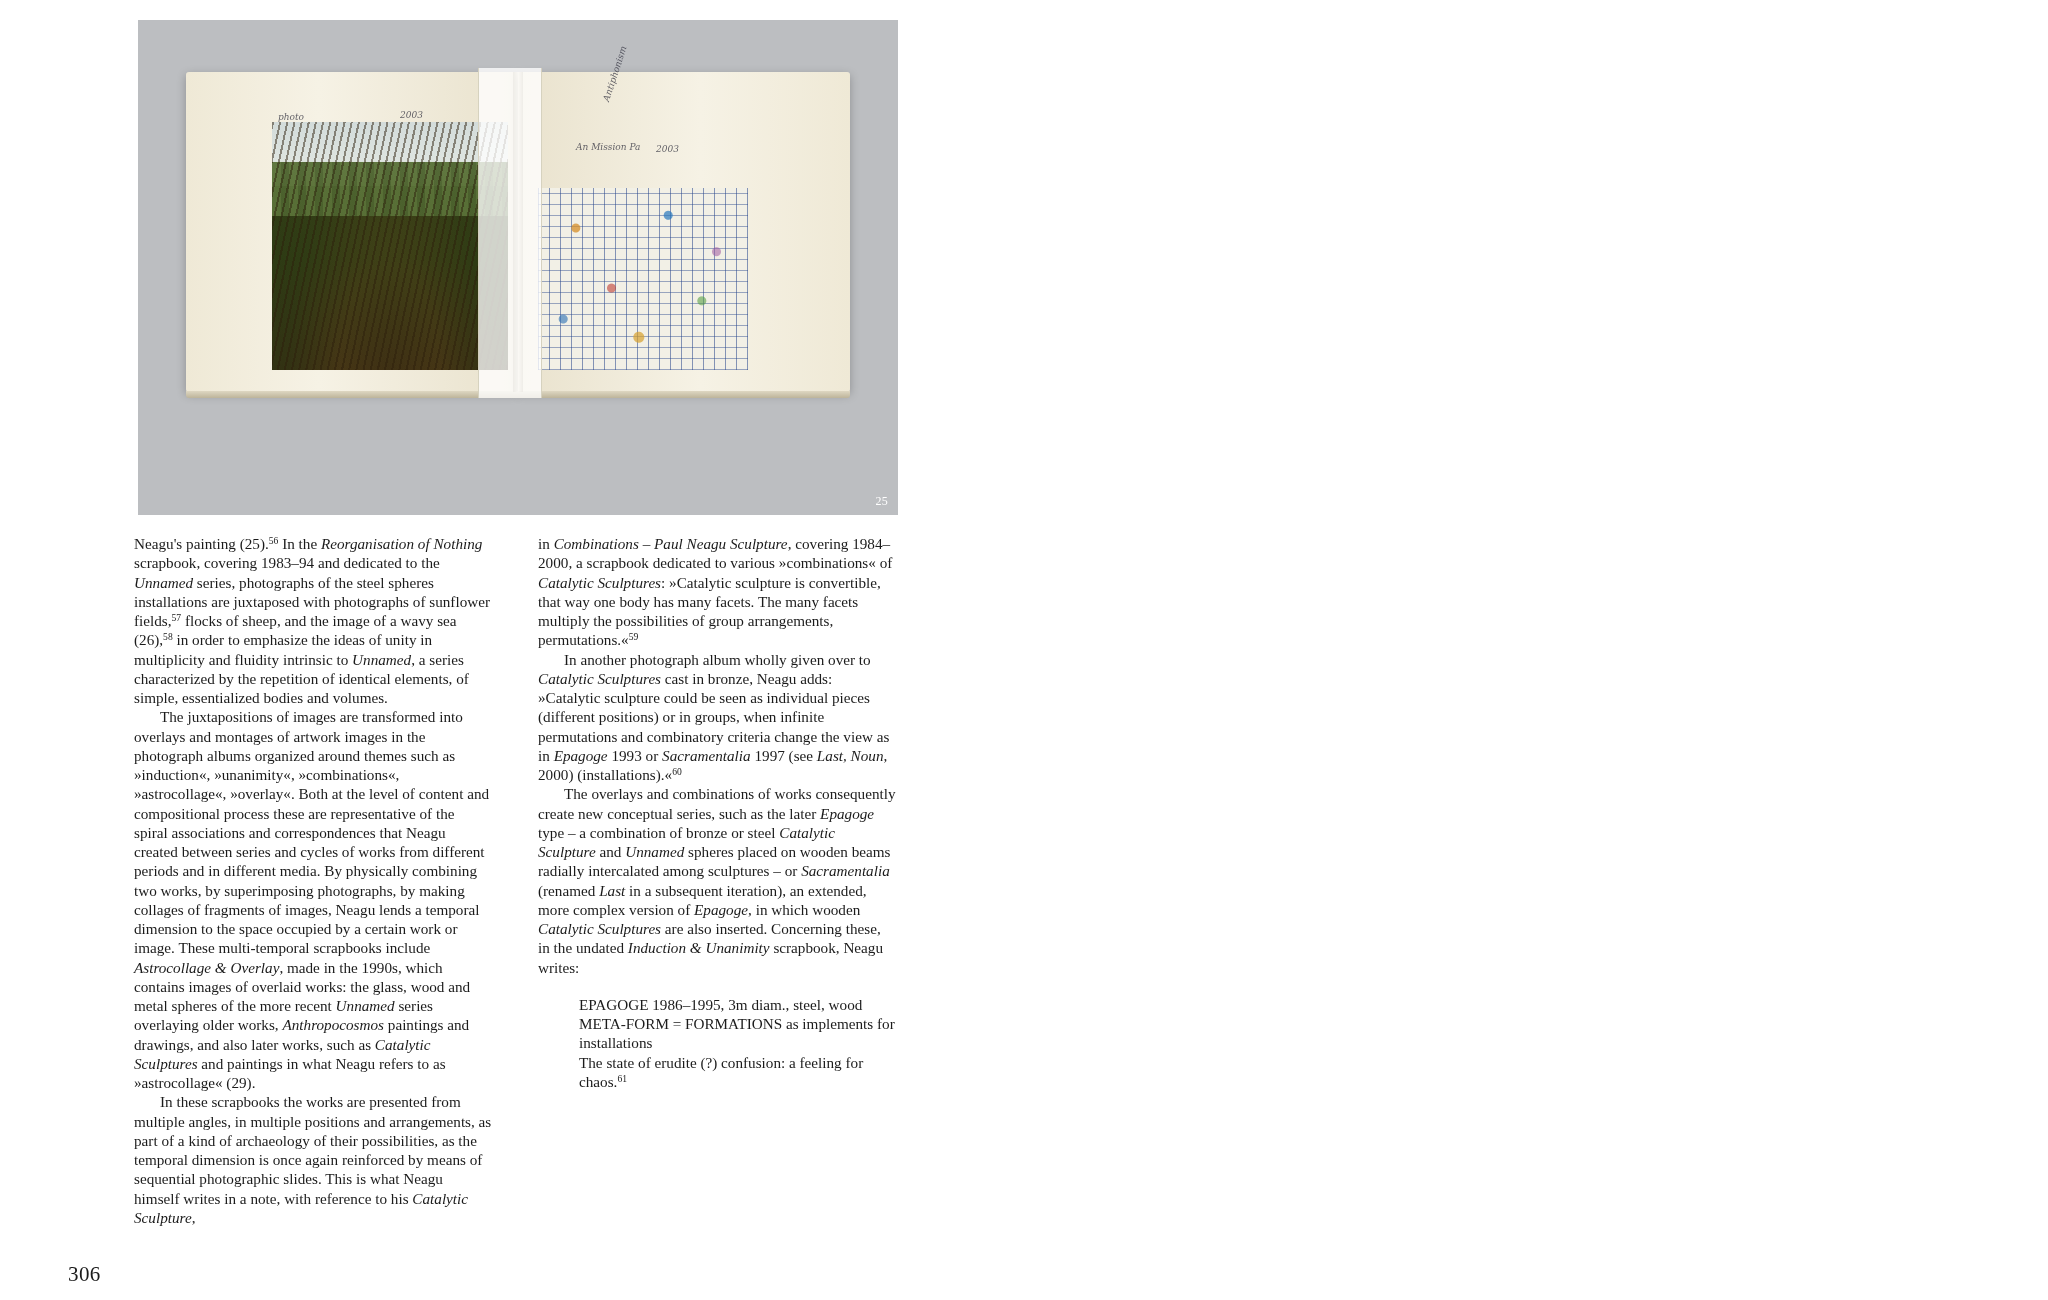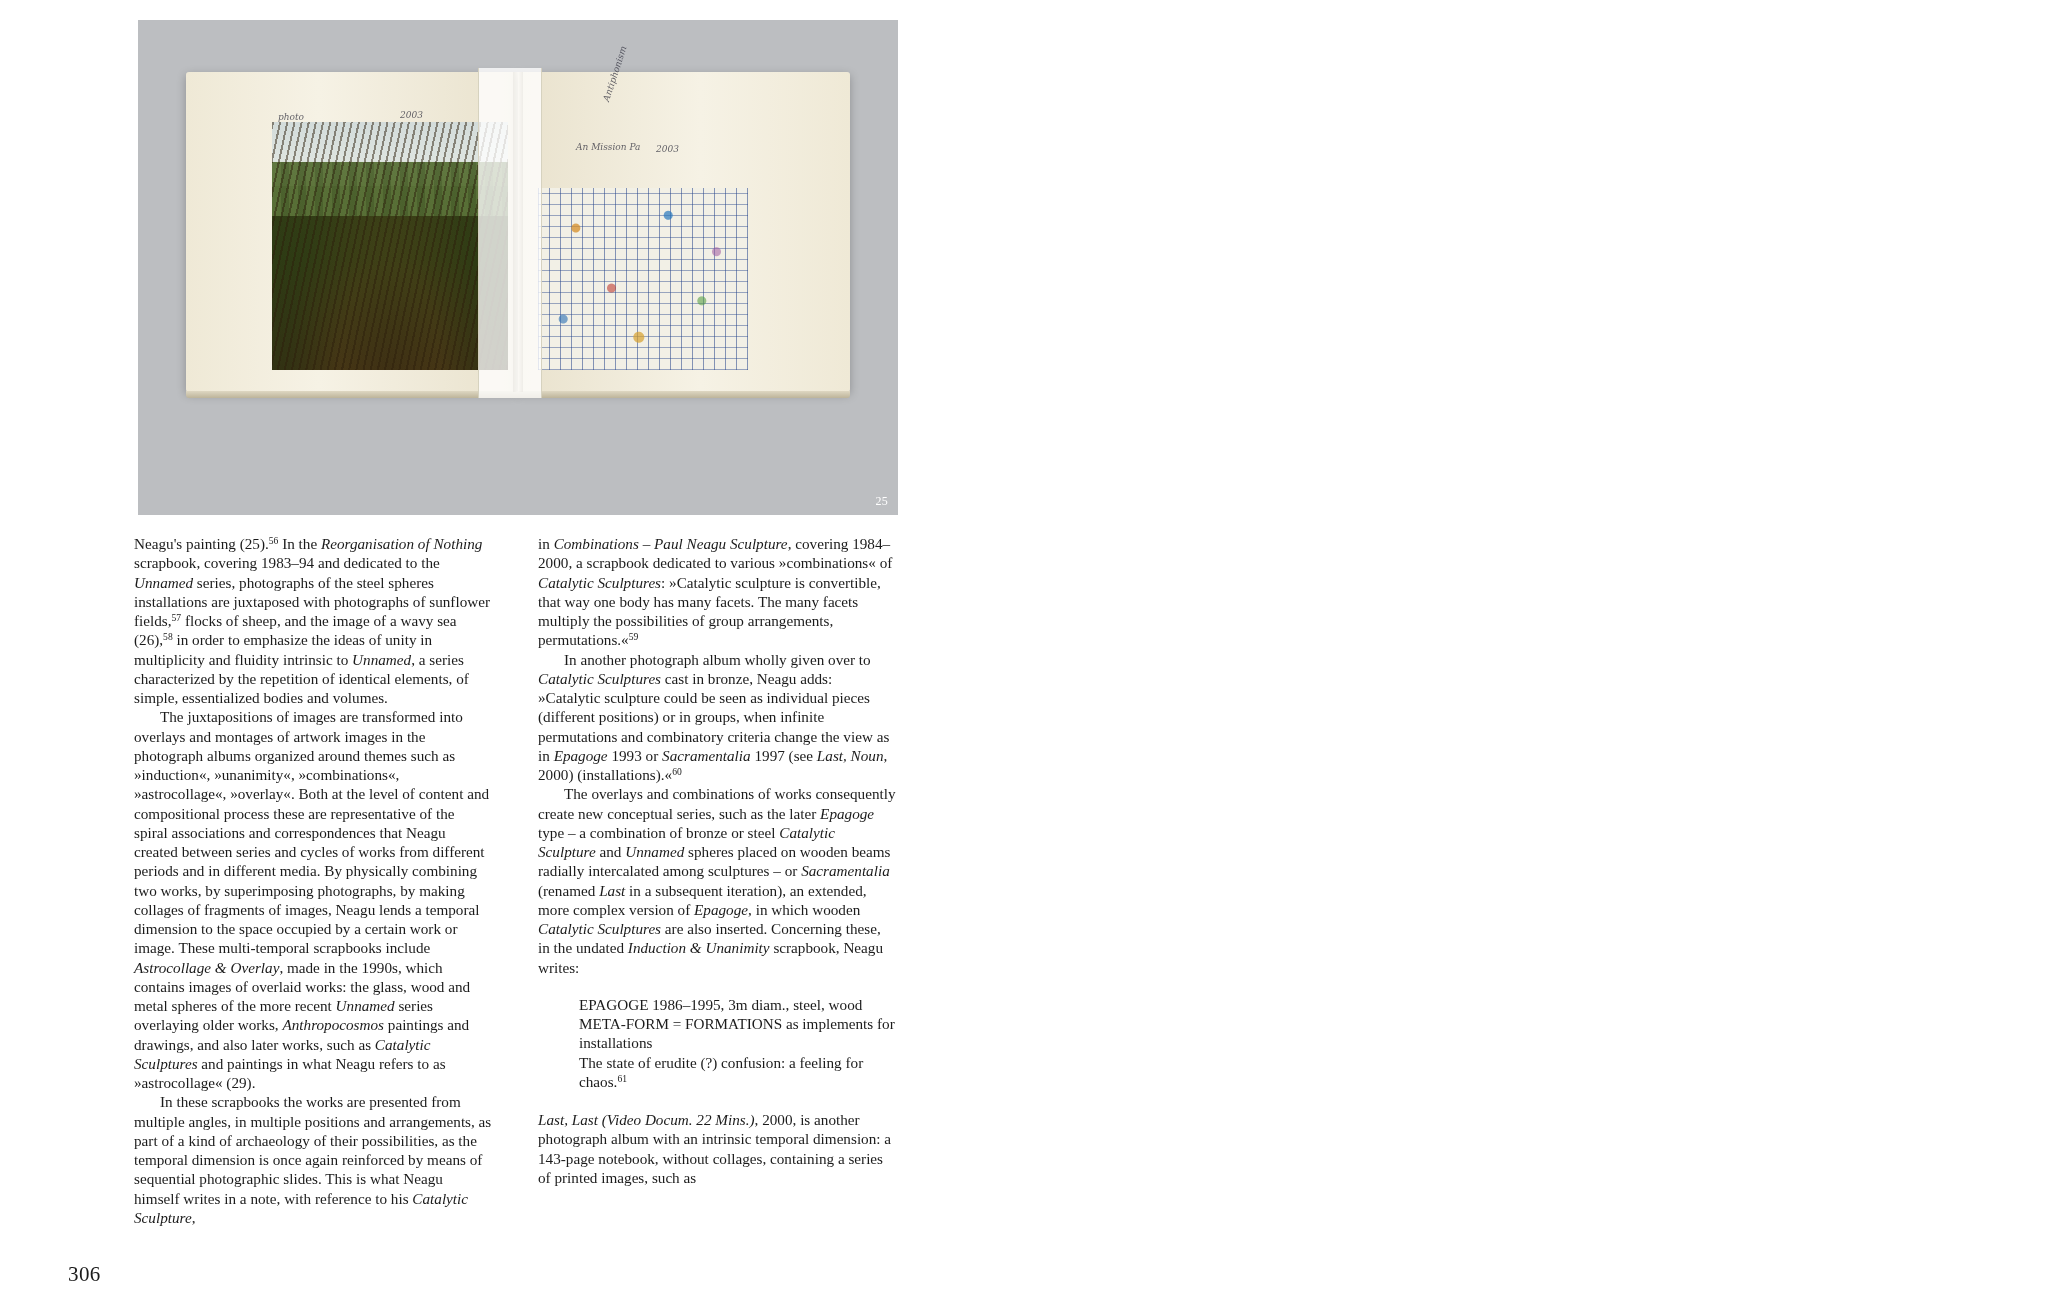--- a/index.html
+++ b/index.html
@@ -232,21 +232,20 @@
       <p id="l2p0">in <i>Combinations – Paul Neagu Sculpture</i>, covering 1984–2000, a scrapbook dedicated to various »combinations« of <i>Catalytic Sculptures</i>: »Catalytic sculpture is convertible, that way one body has many facets. The many facets multiply the possibilities of group arrangements, permutations.«<sup>59</sup></p>
       <p class="ind" id="l2p1">In another photograph album wholly given over to <i>Catalytic Sculptures</i> cast in bronze, Neagu adds: »Catalytic sculpture could be seen as individual pieces (different positions) or in groups, when infinite permutations and combinatory criteria change the view as in <i>Epagoge</i> 1993 or <i>Sacramentalia</i> 1997 (see <i>Last, Noun</i>, 2000) (installations).«<sup>60</sup></p>
       <p class="ind" id="l2p2">The overlays and combinations of works consequently create new conceptual series, such as the later <i>Epagoge</i> type – a combination of bronze or steel <i>Catalytic Sculpture</i> and <i>Unnamed</i> spheres placed on wooden beams radially intercalated among sculptures – or <i>Sacramentalia</i> (renamed <i>Last</i> in a subsequent iteration), an extended, more complex version of <i>Epagoge</i>, in which wooden <i>Catalytic Sculptures</i> are also inserted. Concerning these, in the undated <i>Induction &amp; Unanimity</i> scrapbook, Neagu writes:</p>
 
       <div class="blockquote">
         <p id="l2q0">EPAGOGE 1986–1995, 3m diam., steel, wood</p>
         <p id="l2q1">META-FORM = FORMATIONS as implements for installations</p>
         <p id="l2q3">The state of erudite (?) confusion: a feeling for chaos.<sup>61</sup></p>
       </div>
 
-      <p class="after-quote" id="l2after"><i>Last, Last (Video Docum. 22 Mins.)</i>, 2000, is another photograph album with an intrinsic temporal dimension: a 143-page notebook, without collages, containing a series of printed images, such as</p>
     </div>
 
     <div class="folio folio-left">306</div>
   </div>
 
   <div class="page page-right">
 
     
     
 

